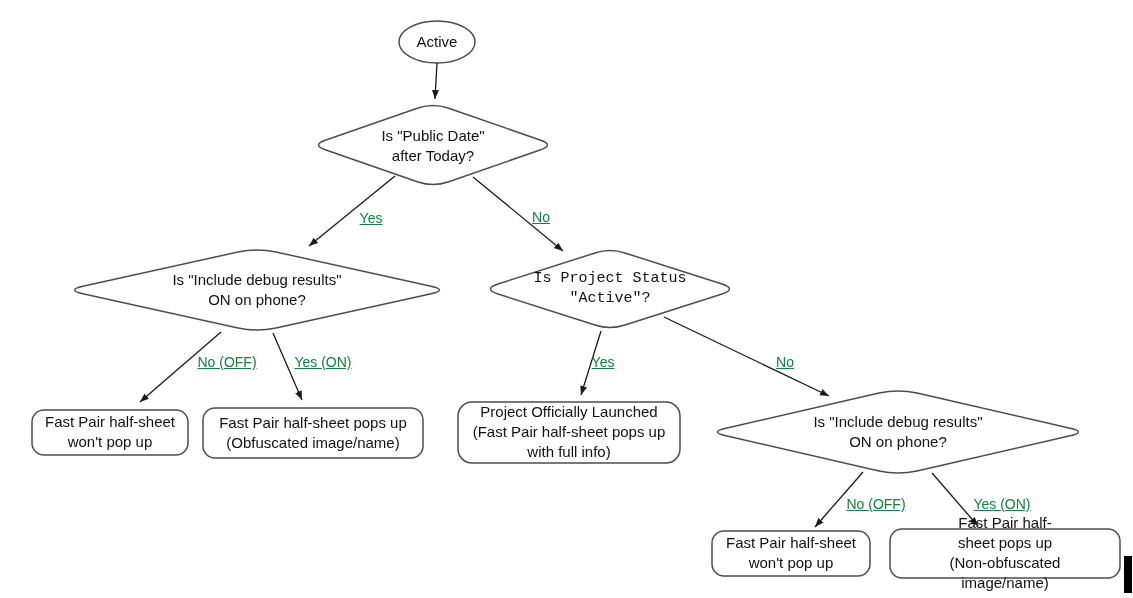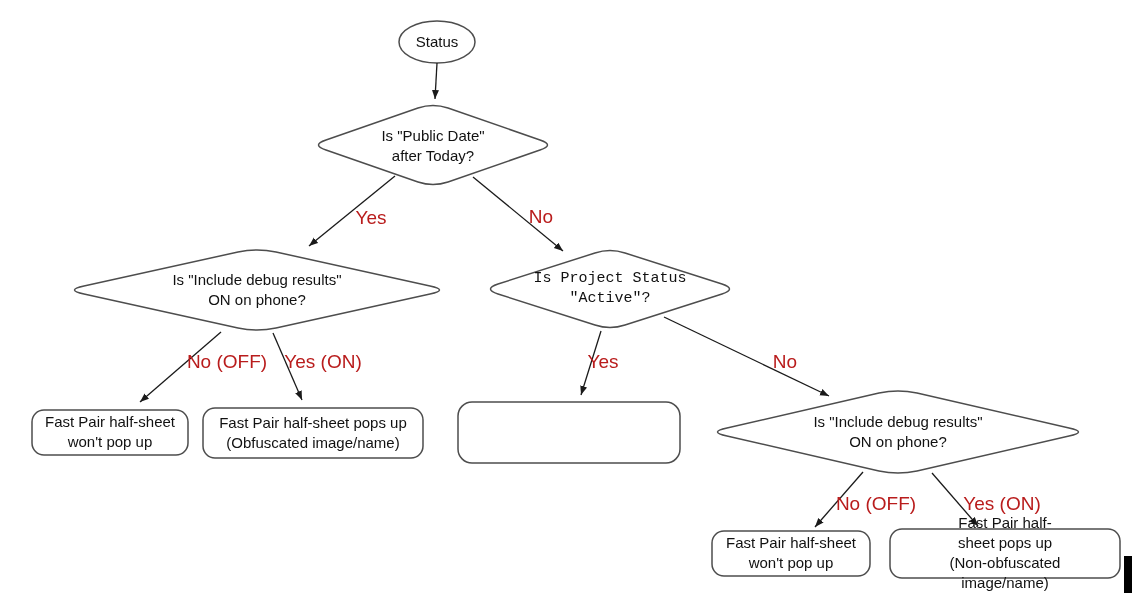--- a/index.html
+++ b/index.html
@@ -18,22 +18,23 @@
     text-align: center;
     white-space: pre-line;
     font-size: 15px;
     line-height: 20px;
     color: #111111;
   }
   .edge-lbl {
     position: absolute;
     transform: translate(-50%, -50%);
     white-space: nowrap;
-    font-size: 19px;
-    color: #b91c1c;
+    font-size: 14px;
+    color: #15803d;
+    text-decoration: underline;
   }
   .shape { fill: #ffffff; stroke: #4d4d4d; stroke-width: 1.5; }
   .edge-line { stroke: #1a1a1a; stroke-width: 1.3; fill: none; }
   .cursor-bar {
     position: absolute;
     left: 1124px; top: 556px;
     width: 8px; height: 37px;
     background: #000000;
   }
 </style>
@@ -66,33 +67,36 @@
     <line class="edge-line" x1="395" y1="176" x2="309" y2="246" marker-end="url(#arrowhead)"></line>
     <line class="edge-line" x1="473" y1="177" x2="563" y2="251" marker-end="url(#arrowhead)"></line>
     <line class="edge-line" x1="221" y1="332" x2="140" y2="402" marker-end="url(#arrowhead)"></line>
     <line class="edge-line" x1="273" y1="333" x2="302" y2="400" marker-end="url(#arrowhead)"></line>
     <line class="edge-line" x1="601" y1="331" x2="581" y2="395" marker-end="url(#arrowhead)"></line>
     <line class="edge-line" x1="664" y1="317" x2="829" y2="396" marker-end="url(#arrowhead)"></line>
     <line class="edge-line" x1="863" y1="472" x2="815" y2="527" marker-end="url(#arrowhead)"></line>
     <line class="edge-line" x1="932" y1="473" x2="978" y2="526" marker-end="url(#arrowhead)"></line>
   </svg>
 
-  <div class="lbl" style="left:437px; top:42px;">Status</div>
+  <div class="lbl" style="left:437px; top:42px;">Active</div>
   <div class="lbl" style="left:433px; top:146px;">Is "Public Date"
 after Today?</div>
   <div class="lbl" style="left:257px; top:290px;">Is "Include debug results"
 ON on phone?</div>
   <div class="lbl" style="left:610px; top:289px;font-family:Liberation Mono, monospace;">Is Project Status
 "Active"?</div>
   <div class="lbl" style="left:898px; top:432px;">Is "Include debug results"
 ON on phone?</div>
   <div class="lbl" style="left:110px; top:432px;">Fast Pair half-sheet
 won't pop up</div>
   <div class="lbl" style="left:313px; top:433px;">Fast Pair half-sheet pops up
 (Obfuscated image/name)</div>
+  <div class="lbl" style="left:569px; top:432px;">Project Officially Launched
+(Fast Pair half-sheet pops up
+with full info)</div>
   <div class="lbl" style="left:791px; top:553px;">Fast Pair half-sheet
 won't pop up</div>
   <div class="lbl" style="left:1005px; top:553px;">Fast Pair half-sheet pops up
 (Non-obfuscated image/name)</div>
 
   <div class="edge-lbl" style="left:371px; top:218px;">Yes</div>
   <div class="edge-lbl" style="left:541px; top:217px;">No</div>
   <div class="edge-lbl" style="left:227px; top:362px;">No (OFF)</div>
   <div class="edge-lbl" style="left:323px; top:362px;">Yes (ON)</div>
   <div class="edge-lbl" style="left:603px; top:362px;">Yes</div>

